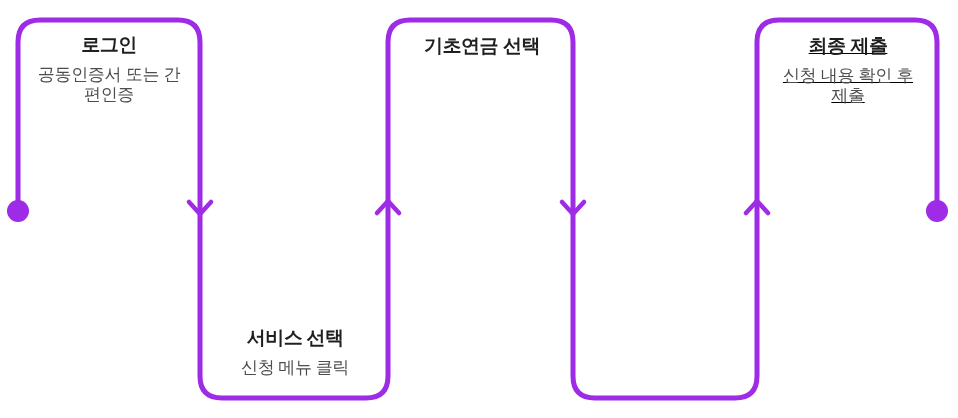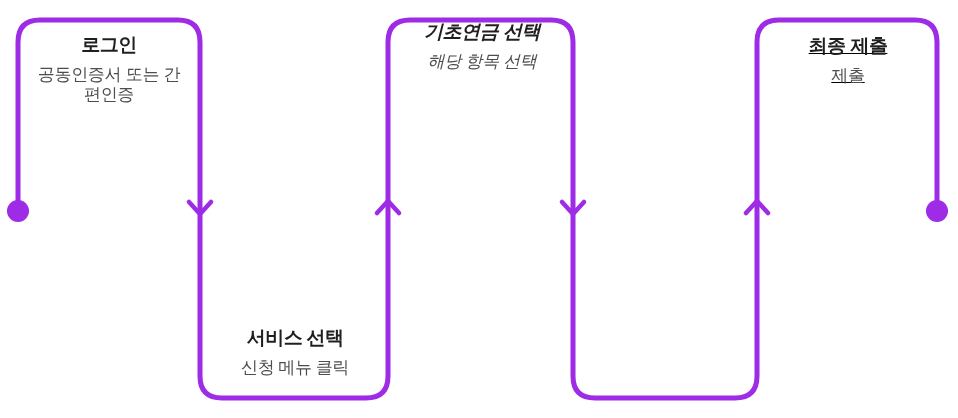--- a/index.html
+++ b/index.html
@@ -49,21 +49,21 @@
     margin-top: 9px;
     font-size: 17px;
     font-weight: 400;
     color: var(--subtitle-color);
     letter-spacing: -0.3px;
     line-height: 1.18;
   }
   .step .subtitle span { display: block; text-align: center; }
   .step-1 { left: 109px; top: 34px; }
   .step-2 { left: 295px; top: 327px; font-family: Liberation Serif, serif; }
-  .step-3 { left: 482px; top: 21px; font-style: italic; }
+  .step-3 { left: 482px; top: 35px; }
   .step-4 { left: 667px; top: 310px; }
   .step-5 { left: 848px; top: 35px; text-decoration: underline; }
 </style>
 </head>
 <body>
 
 <div class="canvas">
 
   <svg class="flow" width="958" height="418" viewBox="0 0 958 418">
     <path class="flow-path" d="M 18 211 L 18 42
@@ -92,27 +92,24 @@
   <div class="step step-2">
     <div class="title">서비스 선택</div>
     <div class="subtitle">
       <span>신청 메뉴 클릭</span>
       <span></span>
     </div>
   </div>
 
   <div class="step step-3">
     <div class="title">기초연금 선택</div>
-    <div class="subtitle">
-      <span>해당 항목 선택</span>
-      <span></span>
-    </div>
   </div>
 
 
   <div class="step step-5">
     <div class="title">최종 제출</div>
     <div class="subtitle">
+      <span>신청 내용 확인 후</span>
       <span>제출</span>
     </div>
   </div>
 
 </div>
 
 </body></html>

